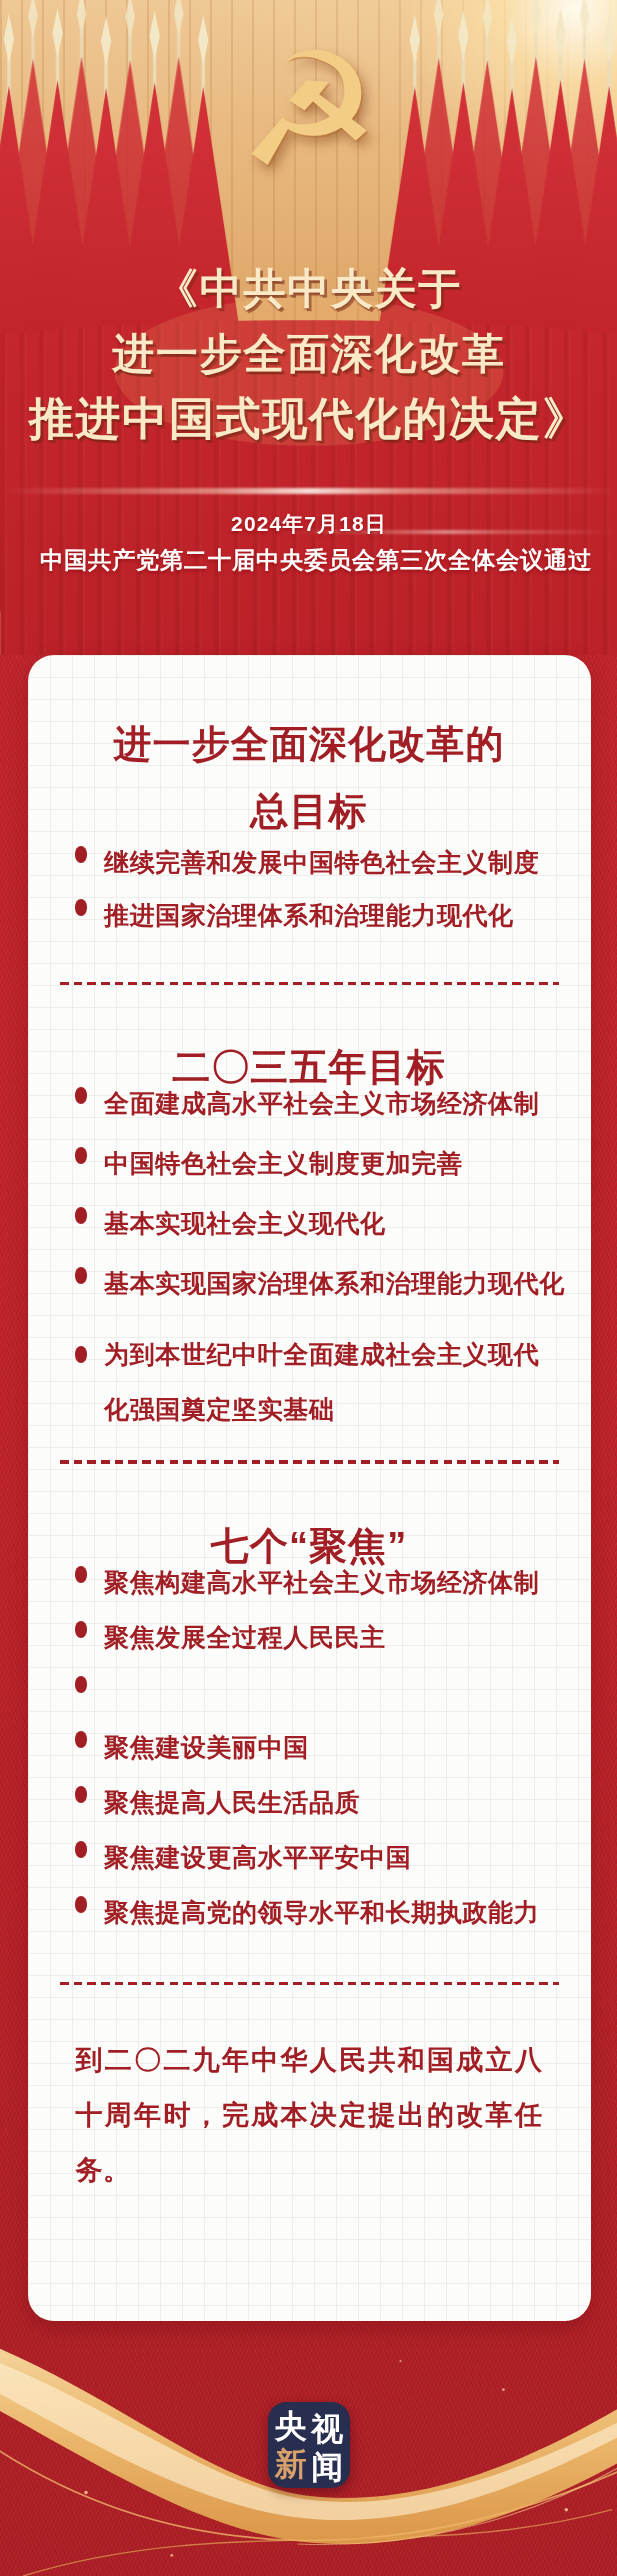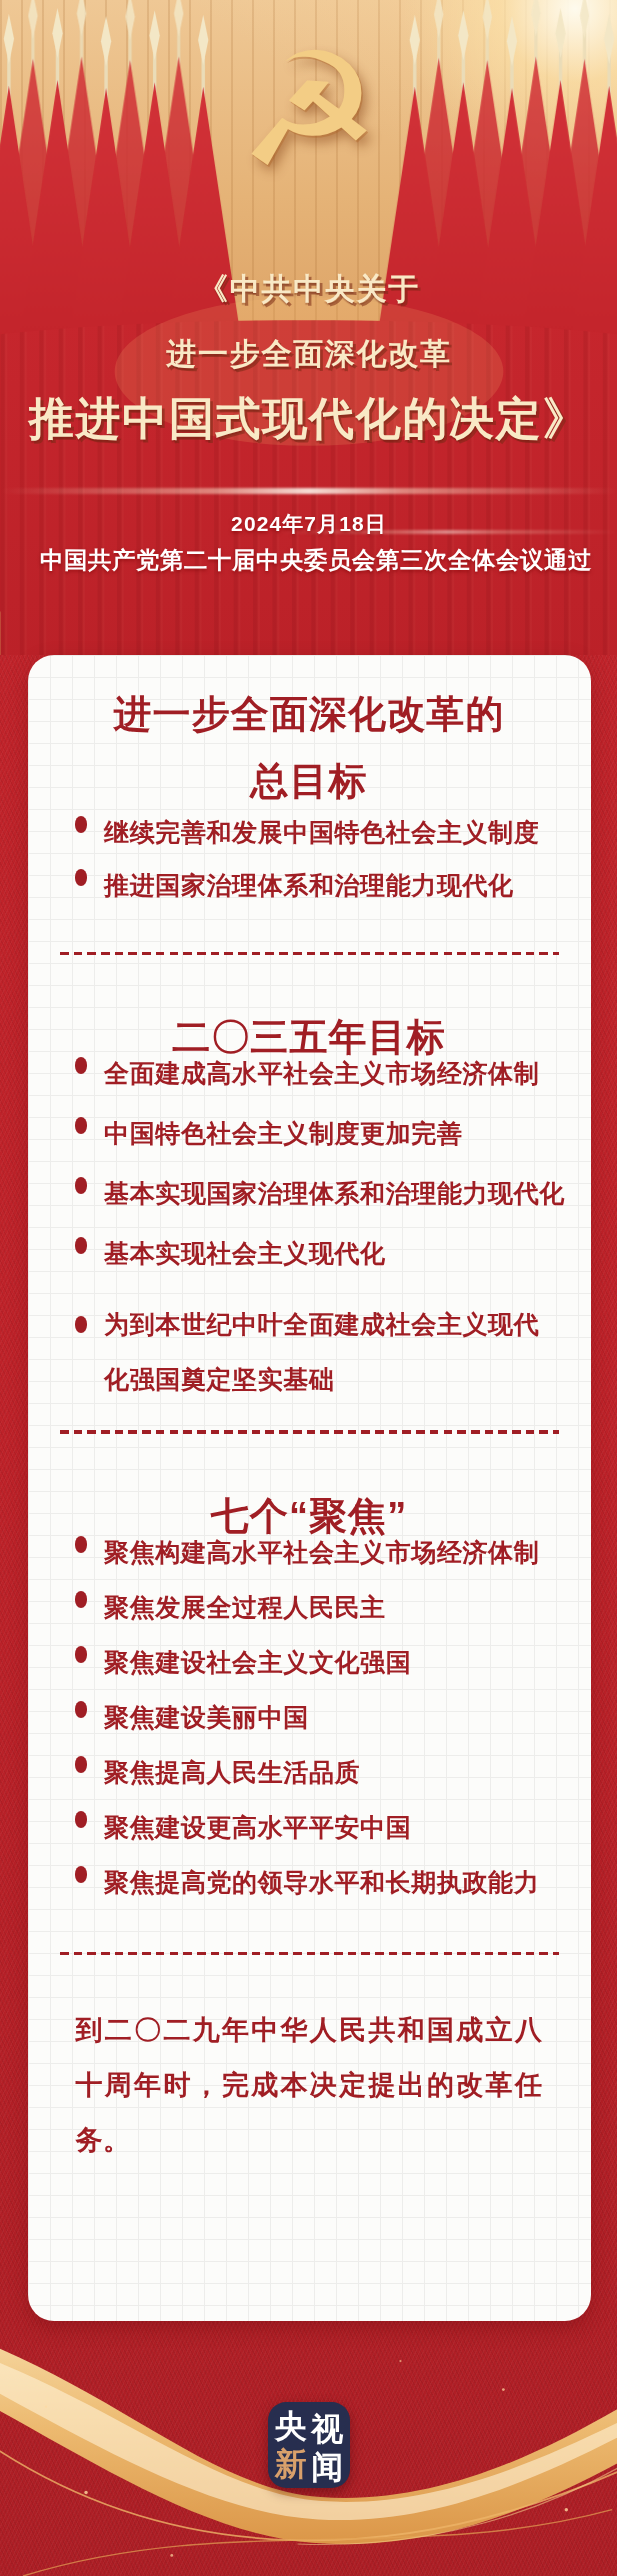--- a/index.html
+++ b/index.html
@@ -38,21 +38,21 @@
     text-shadow:1.7px 2.3px 0 rgba(176,96,34,.35), 5.1px 7.4px 11.4px rgba(120,50,10,.45);
   }
   .flare-line{
     position:absolute;top:488px;left:0;width:100%;height:5.7px;opacity:.9;
     background:linear-gradient(90deg,transparent 0%,rgba(255,235,210,.55) 35%,rgba(255,250,240,.95) 50%,rgba(255,235,210,.55) 65%,transparent 100%);
     filter:blur(0.9px);
   }
   .flare-line.small{top:530px;left:45%;width:55%;opacity:.5;height:4px;}
   .title{position:absolute;top:256px;left:0;width:100%;text-align:center;}
   .t-line{
-    font-size:30px;line-height:65px;font-weight:900;letter-spacing:1.7px;color:#F9E9C6;
+    font-size:42px;line-height:65px;font-weight:900;letter-spacing:1.7px;color:#F9E9C6;
     text-shadow:0 1.7px 1.1px rgba(100,25,12,.30), 2.9px 3.4px 0 rgba(122,42,22,.55);
   }
   .t-line.t3{font-size:45px;}
   .date-line{position:absolute;top:510px;left:0;width:100%;text-align:center;
     font-size:21px;font-weight:700;color:#FFFFFF;letter-spacing:1.1px;
     text-shadow:0 1.7px 3.4px rgba(120,0,0,.5);}
   .source-line{position:absolute;top:544px;left:0;width:100%;text-align:center;
     font-size:23.4px;font-weight:700;color:#FFFFFF;letter-spacing:0.6px;
     text-shadow:0 1.7px 3.4px rgba(120,0,0,.5);padding-left:7px;}
 
@@ -61,21 +61,21 @@
     position:relative;width:563px;height:1666px;margin:0 auto;border-radius:26px;
     box-sizing:border-box;padding:0 32px;overflow:hidden;
     background-color:#FCFCFA;
     background-image:
       linear-gradient(#EDEDEB 0.6px,transparent 0.6px),
       linear-gradient(90deg,#EDEDEB 0.6px,transparent 0.6px);
     background-size:22px 22px;
     box-shadow:0 6.9px 19.4px rgba(90,0,8,.28);
   }
   .sec-h{margin:0;text-align:center;color:#A01E24;font-weight:900;letter-spacing:1.1px;}
-  .h1a{padding-top:26px;font-size:38px;line-height:67px;height:135px;}
+  .h1a{padding-top:56px;font-size:38px;line-height:67px;height:135px;}
   .h2a{margin-top:62px;font-size:38px;line-height:40px;height:40px;}
   .h3a{margin-top:62px;font-size:38px;line-height:40px;height:40px;}
   ul.blist{list-style:none;margin:0;padding:0;}
   .l1{margin-top:33px;}
   .l2{margin-top:43px;}
   .l3{margin-top:42px;}
   .b{display:flex;align-items:flex-start;}
   .l1 .b{height:53px;}
   .l2 .b{height:60px;}
   .l3 .b{height:55px;}
@@ -208,26 +208,26 @@
       <li class="b">
         <span class="dot"></span>
         <span class="bt">全面建成高水平社会主义市场经济体制</span>
         </li>
       <li class="b">
         <span class="dot"></span>
         <span class="bt">中国特色社会主义制度更加完善</span>
         </li>
       <li class="b">
         <span class="dot"></span>
+        <span class="bt">基本实现社会主义现代化</span>
+        </li>
+      <li class="b">
+        <span class="dot"></span>
         <span class="bt">基本实现国家治理体系和治理能力现代化</span>
         </li>
-      <li class="b">
-        <span class="dot"></span>
-        <span class="bt">基本实现社会主义现代化</span>
-        </li>
       <li class="b wrap">
         <span class="dot"></span>
         <span class="bt">为到本世纪中叶全面建成社会主义现代化强国奠定坚实基础</span>
         </li>
     </ul>
 
     <div class="divider d2"></div>
 
     <h2 class="sec-h h3a">七个“聚焦”</h2>
 
@@ -235,21 +235,20 @@
       <li class="b">
         <span class="dot"></span>
         <span class="bt">聚焦构建高水平社会主义市场经济体制</span>
         </li>
       <li class="b">
         <span class="dot"></span>
         <span class="bt">聚焦发展全过程人民民主</span>
         </li>
       <li class="b">
         <span class="dot"></span>
-        <span class="bt">聚焦建设社会主义文化强国</span>
         </li>
       <li class="b">
         <span class="dot"></span>
         <span class="bt">聚焦建设美丽中国</span>
         </li>
       <li class="b">
         <span class="dot"></span>
         <span class="bt">聚焦提高人民生活品质</span>
         </li>
       <li class="b">

